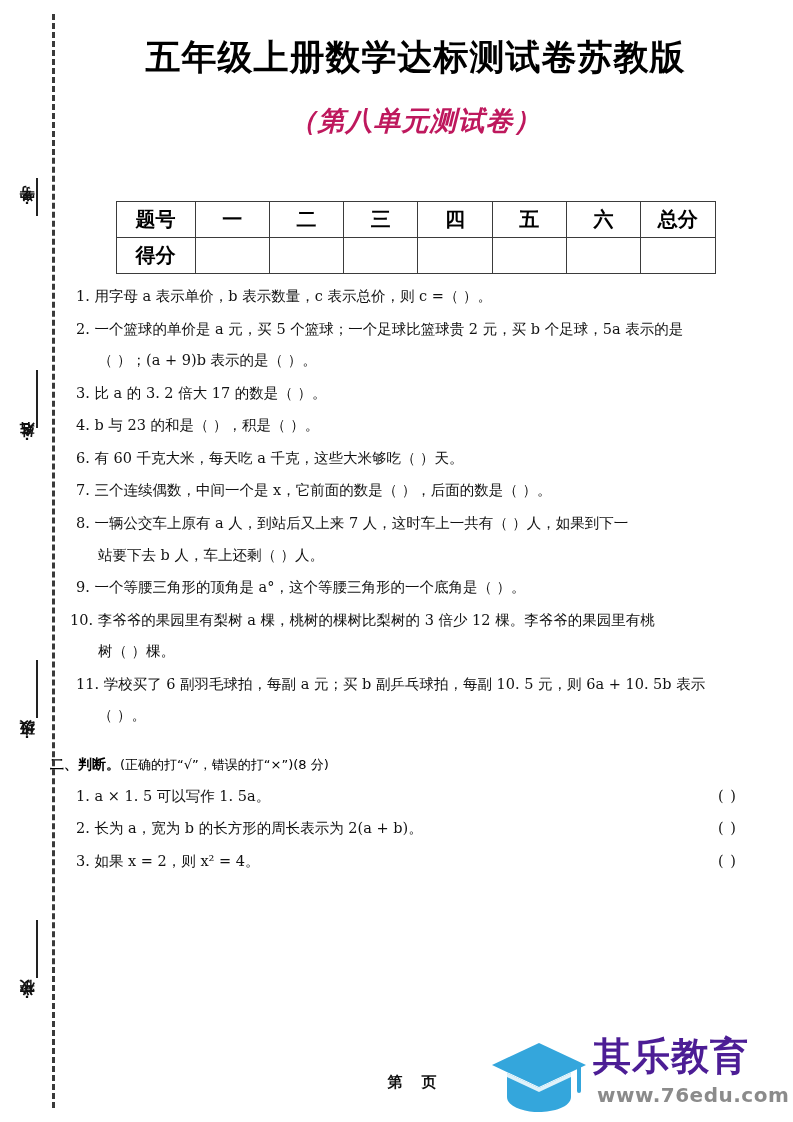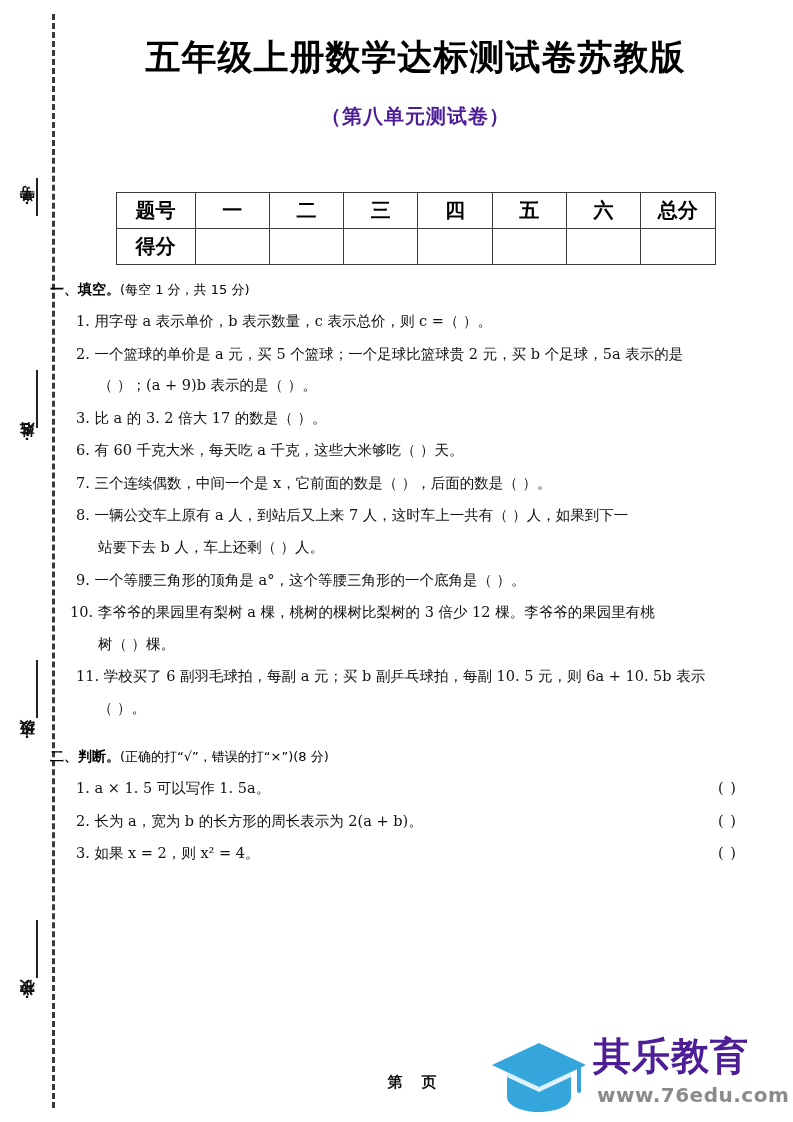--- a/index.html
+++ b/index.html
@@ -70,24 +70,25 @@
     font-size: 35px;
     letter-spacing: 1px;
     margin-top: 34px;
     color: #000;
     white-space: nowrap;
   }
   .title-sub {
     text-align: center;
     font-family: "DejaVu Sans", "Liberation Sans", sans-serif;
     font-weight: bold;
-    font-size: 20px;
+    font-size: 27px;
     letter-spacing: 1px;
     margin-top: 22px;
-    color: #4c1d95;
+    color: #be185d;
+    font-style: italic;
   }
 
   
   .score-wrap {
     margin: 62px auto 0 auto;
     width: 600px;
   }
   table.score {
     border-collapse: collapse;
     width: 100%;
@@ -230,28 +231,28 @@
         <td></td>
         <td></td>
         <td></td>
         <td></td>
         <td></td>
       </tr>
     </tbody>
       </table>
   </div>
 
-  <div class="section-head"><span>一、填空。</span><span class="paren">(每空 1 分，共 15 分)</span></div>
 
   <div class="q"><span>1.</span> <span>用字母 a 表示单价，b 表示数量，c 表示总价，则 c =（            ）。</span></div>
 
   <div class="q"><span>2.</span> <span>一个篮球的单价是 a 元，买 5 个篮球；一个足球比篮球贵 2 元，买 b 个足球，5a 表示的是</span><span class="cont">（                                    ）；(a + 9)b 表示的是（                                ）。</span></div>
 
   <div class="q"><span>3.</span> <span>比 a 的 3. 2 倍大 17 的数是（                ）。</span></div>
 
+  <div class="q"><span>4.</span> <span>b 与 23 的和是（              ），积是（              ）。</span></div>
 
 
   <div class="q"><span>6.</span> <span>有 60 千克大米，每天吃 a 千克，这些大米够吃（              ）天。</span></div>
 
   <div class="q"><span>7.</span> <span>三个连续偶数，中间一个是 x，它前面的数是（              ），后面的数是（              ）。</span></div>
 
   <div class="q"><span>8.</span> <span>一辆公交车上原有 a 人，到站后又上来 7 人，这时车上一共有（              ）人，如果到下一</span><span class="cont">站要下去 b 人，车上还剩（              ）人。</span></div>
 
   <div class="q"><span>9.</span> <span>一个等腰三角形的顶角是 a°，这个等腰三角形的一个底角是（               ）。</span></div>
 

